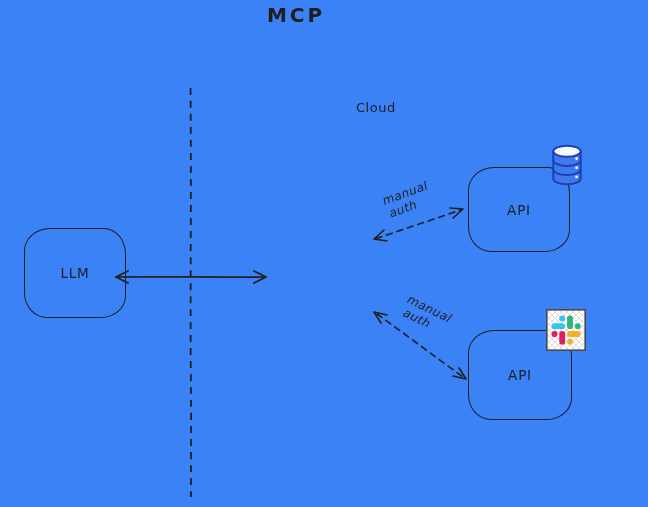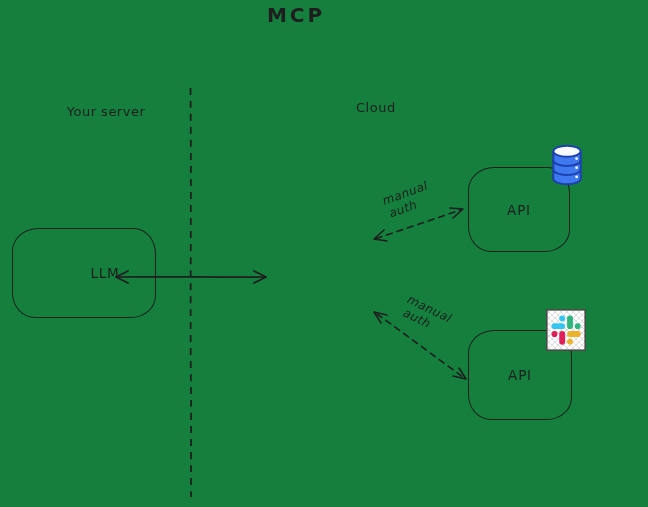--- a/index.html
+++ b/index.html
@@ -1,36 +1,36 @@
 <!DOCTYPE html>
 <html><head>
 <meta charset="utf-8">
 <style>
   html,body { margin:0; padding:0; background:#ffffff; }
   .canvas {
-    position:relative; width:648px; height:507px; background:#15803d;
+    position:relative; width:648px; height:507px; background:#3b82f6;
     font-family:"DejaVu Sans", sans-serif; color:#1e1e1e; overflow:hidden;
   }
   .overlay { position:absolute; left:0; top:0; width:648px; height:507px; }
 
   .title {
     position:absolute; left:246px; top:3px; width:100px; text-align:center;
     font-size:20px; font-weight:bold; letter-spacing:3px;
   }
   .region-label { position:absolute; font-size:13px; letter-spacing:0.5px; }
   .region-label.left  { left:40px;  top:104px; width:132px; text-align:center; }
   .region-label.right { left:356px; top:100px; width:80px;  text-align:left; }
 
   .node {
     position:absolute; border:1.7px solid #1e1e1e; background:transparent;
     display:flex; align-items:center; justify-content:center;
     font-size:13.5px; letter-spacing:0.8px;
     border-radius:26px 22px 25px 23px / 23px 26px 22px 25px;
   }
-  .node.llm  { left:12px;  top:228px; width:100px; height:88px;padding-left:42px; }
+  .node.llm  { left:24px;  top:228px; width:100px; height:88px; }
   .node.mcp  { left:270px; top:230px; width:103px; height:90px; }
   .node.api1 { left:468px; top:167px; width:100px; height:83px; }
   .node.api2 { left:468px; top:330px; width:102px; height:88px; }
 
   .icon { position:absolute; line-height:0; }
   .icon.db    { left:550px; top:144px; }
   .icon.slack { left:546px; top:309px; }
 
   .edge-label { position:absolute; font-size:13px; letter-spacing:0.5px; }
   .edge-label.mcp-auth { left:144px; top:254px; width:100px; text-align:center; }
@@ -73,21 +73,20 @@
 
     <g stroke="#1e1e1e" stroke-width="1.6" stroke-linecap="round" stroke-linejoin="round">
       <path d="M377,314 C406,335 437,358 463,377" stroke-dasharray="6 5"></path>
       <polyline points="381,323 374,312 387,315"></polyline>
       <polyline points="459,368 466,379 453,376"></polyline>
     </g>
   </svg>
 
   <div class="title">MCP</div>
 
-  <div class="region-label left">Your server</div>
   <div class="region-label right">Cloud</div>
 
   <div class="node llm">
     <span>LLM</span>
   </div>
 
 
   <div class="node api1">
     <span>API</span>
   </div>

